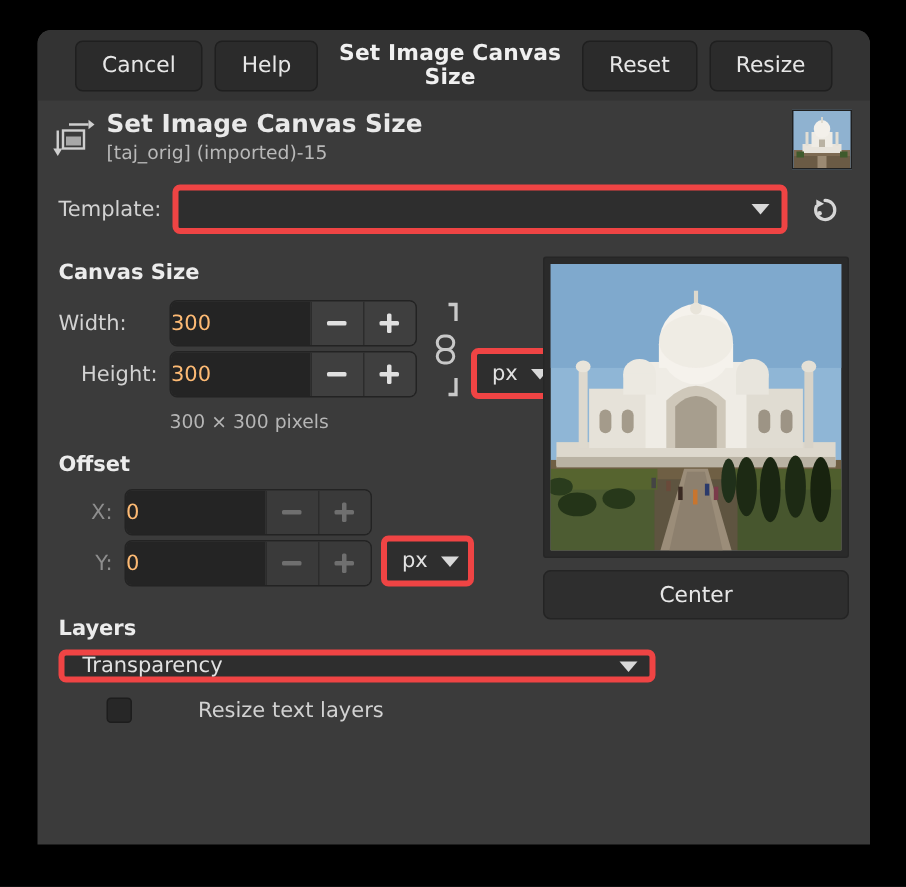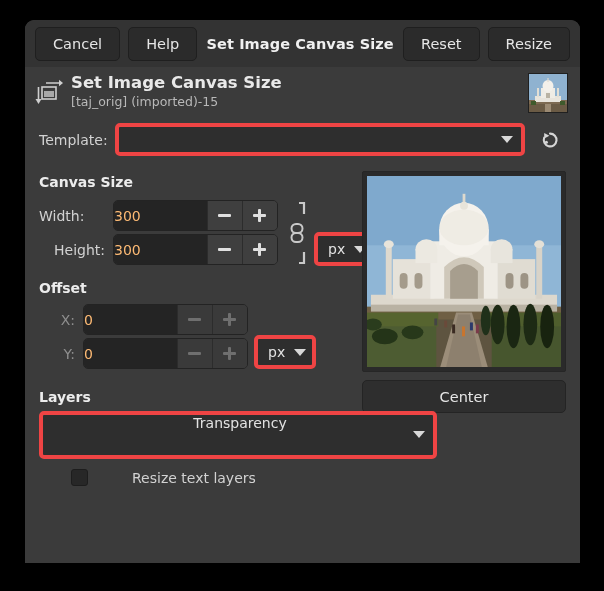--- a/index.html
+++ b/index.html
@@ -26,21 +26,21 @@
   }
 
   
   #titlebar {
     position: relative;
     height: 47px;
     background: #333333;
     border-radius: 9px 9px 0 0;
     display: flex;
     align-items: center;
-    padding: 0 10px;
+    padding: 0 25px;
     box-sizing: border-box;
   }
   .tb-btn {
     background: #2b2b2b;
     border: 1px solid #1f1f1f;
     border-radius: 5px;
     color: #e6e6e6;
     font-size: 14.5px;
     height: 32px;
     padding: 0 17px;
@@ -358,20 +358,21 @@
         <line x1="11" y1="33" x2="11" y2="33" stroke="#c9c9c9" stroke-width="2"></line>
       </svg>
 
       <div class="combo" style="width:62px;height:34px;align-self:flex-end;margin-left:6px;padding:0 6px 0 10px;">
         <span>px</span>
         <span class="caret"></span>
       </div>
     </div>
 
     <div style="margin-left:74px;margin-top:7px;">
+      <div class="info">300 × 300 pixels</div>
     </div>
 
     <div class="section-head" style="margin-top:14px;">Offset</div>
 
     <div style="display:flex;align-items:flex-end;margin-top:8px;">
       <div>
         <div class="row">
           <div class="label dim" style="width:36px;text-align:right;padding-right:8px;">X:</div>
           <div class="spin" style="width:165px;">
             <div class="entry" style="width:95px;">0</div>
@@ -471,21 +472,21 @@
           <rect x="68" y="144" width="3" height="7" fill="#444"></rect>
         </svg>
       </div>
       <div id="center-btn">Center</div>
     </div>
 
     <div class="section-head" style="margin-top:20px;">Layers</div>
 
 
     <div class="row" style="margin-top:6px;">
-      <div class="combo" style="width:398px;height:48px;flex-direction:column;">
+      <div class="combo" style="width:398px;height:22px;">
         <span>Transparency</span>
         <span class="caret"></span>
       </div>
     </div>
 
     <div class="row" style="margin-top:10px;margin-left:32px;gap:36px;">
       <span class="cbox"></span>
       <span class="label">Resize text layers</span>
     </div>
 

